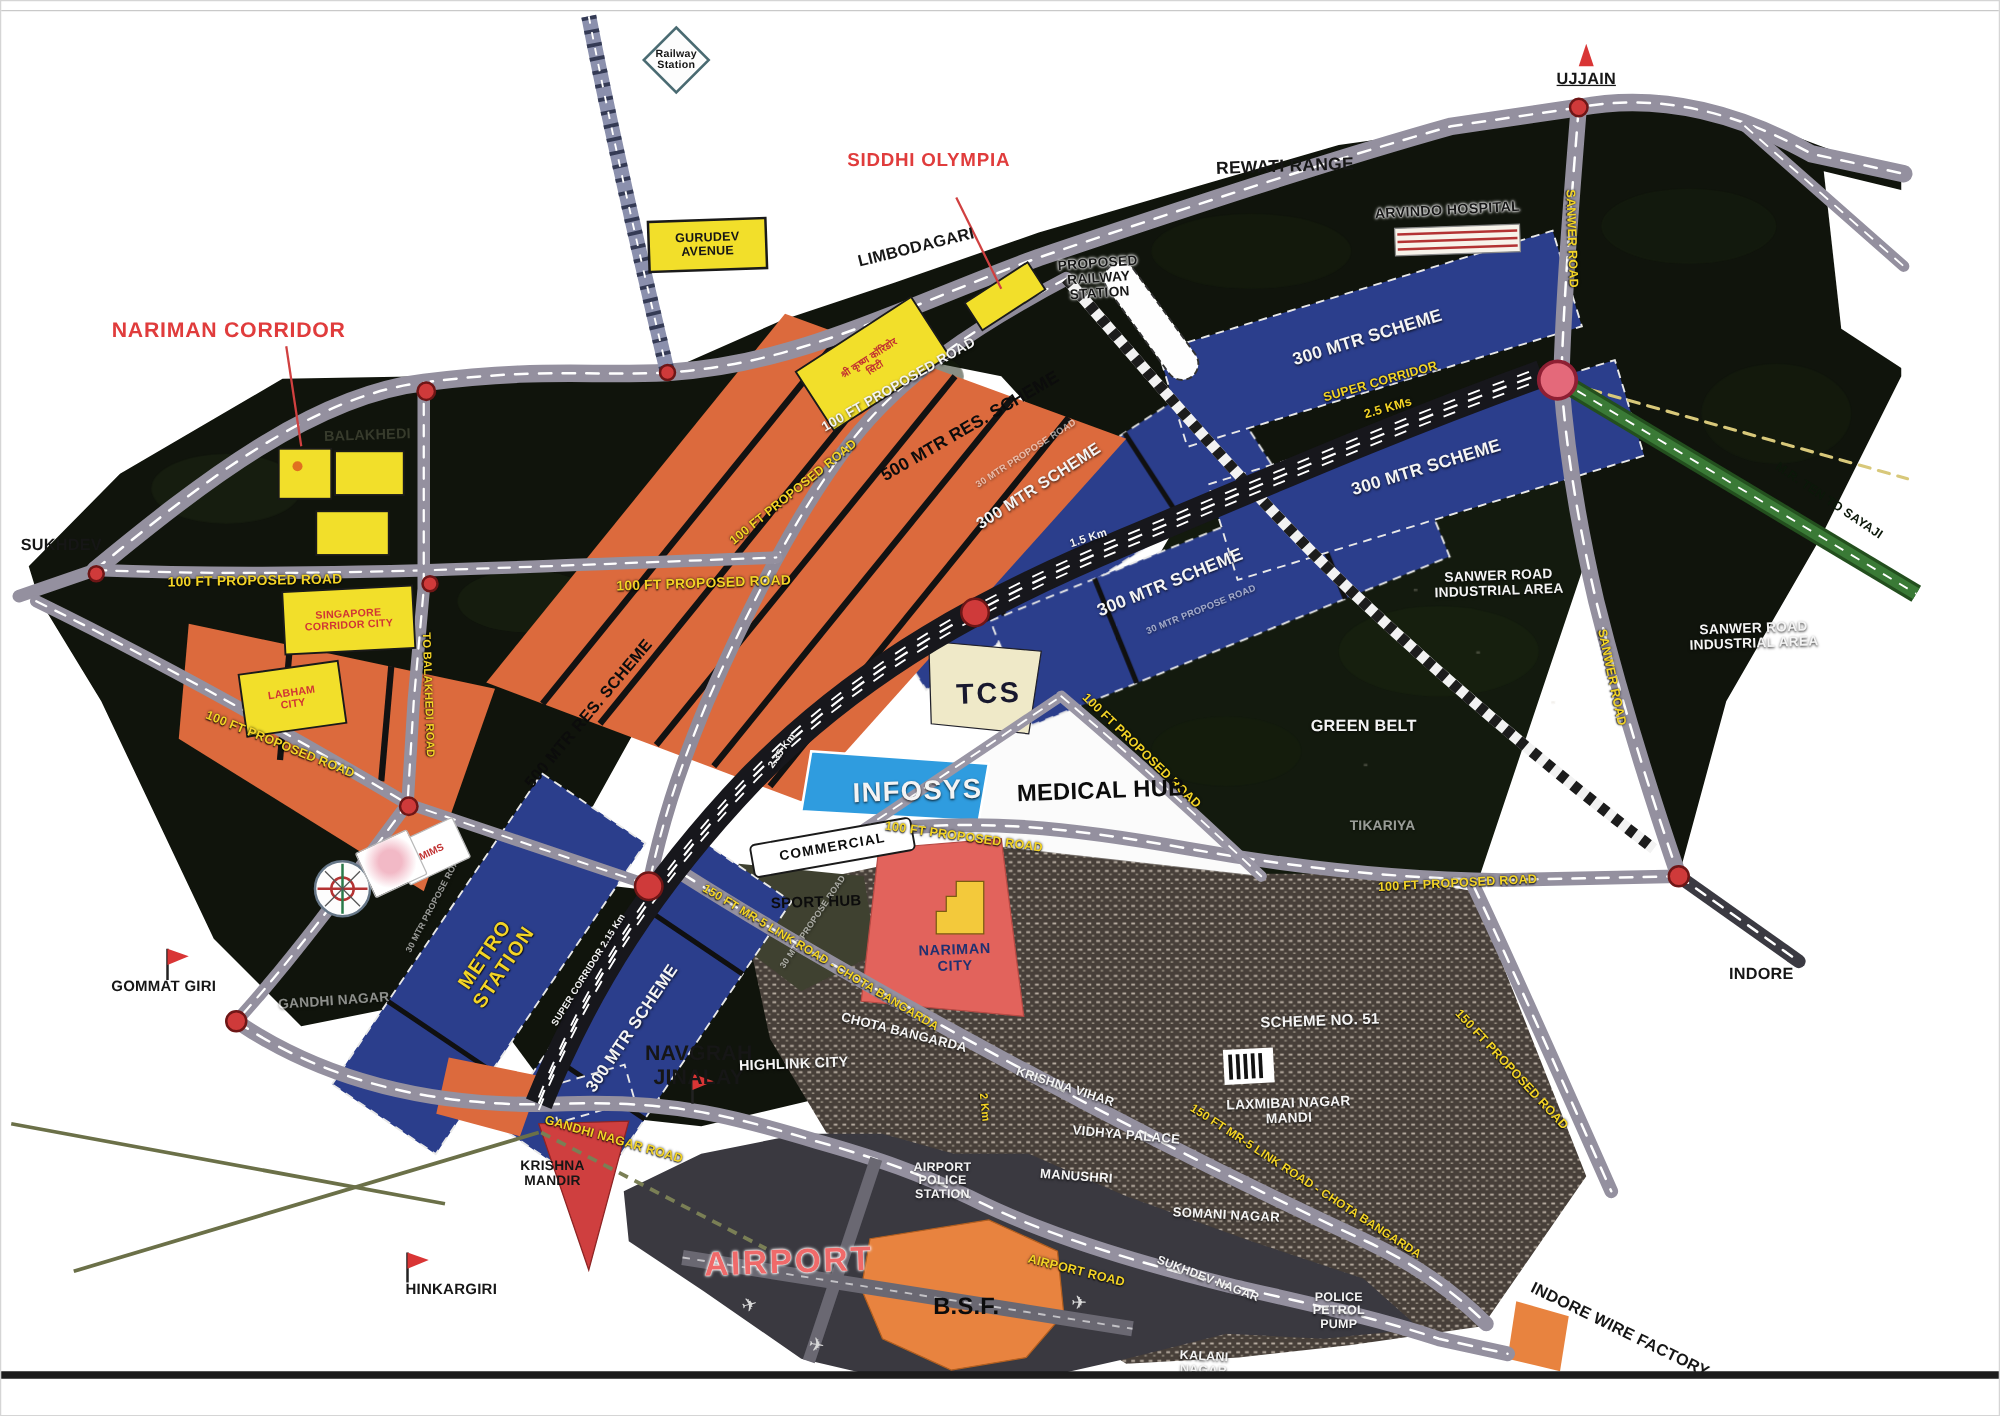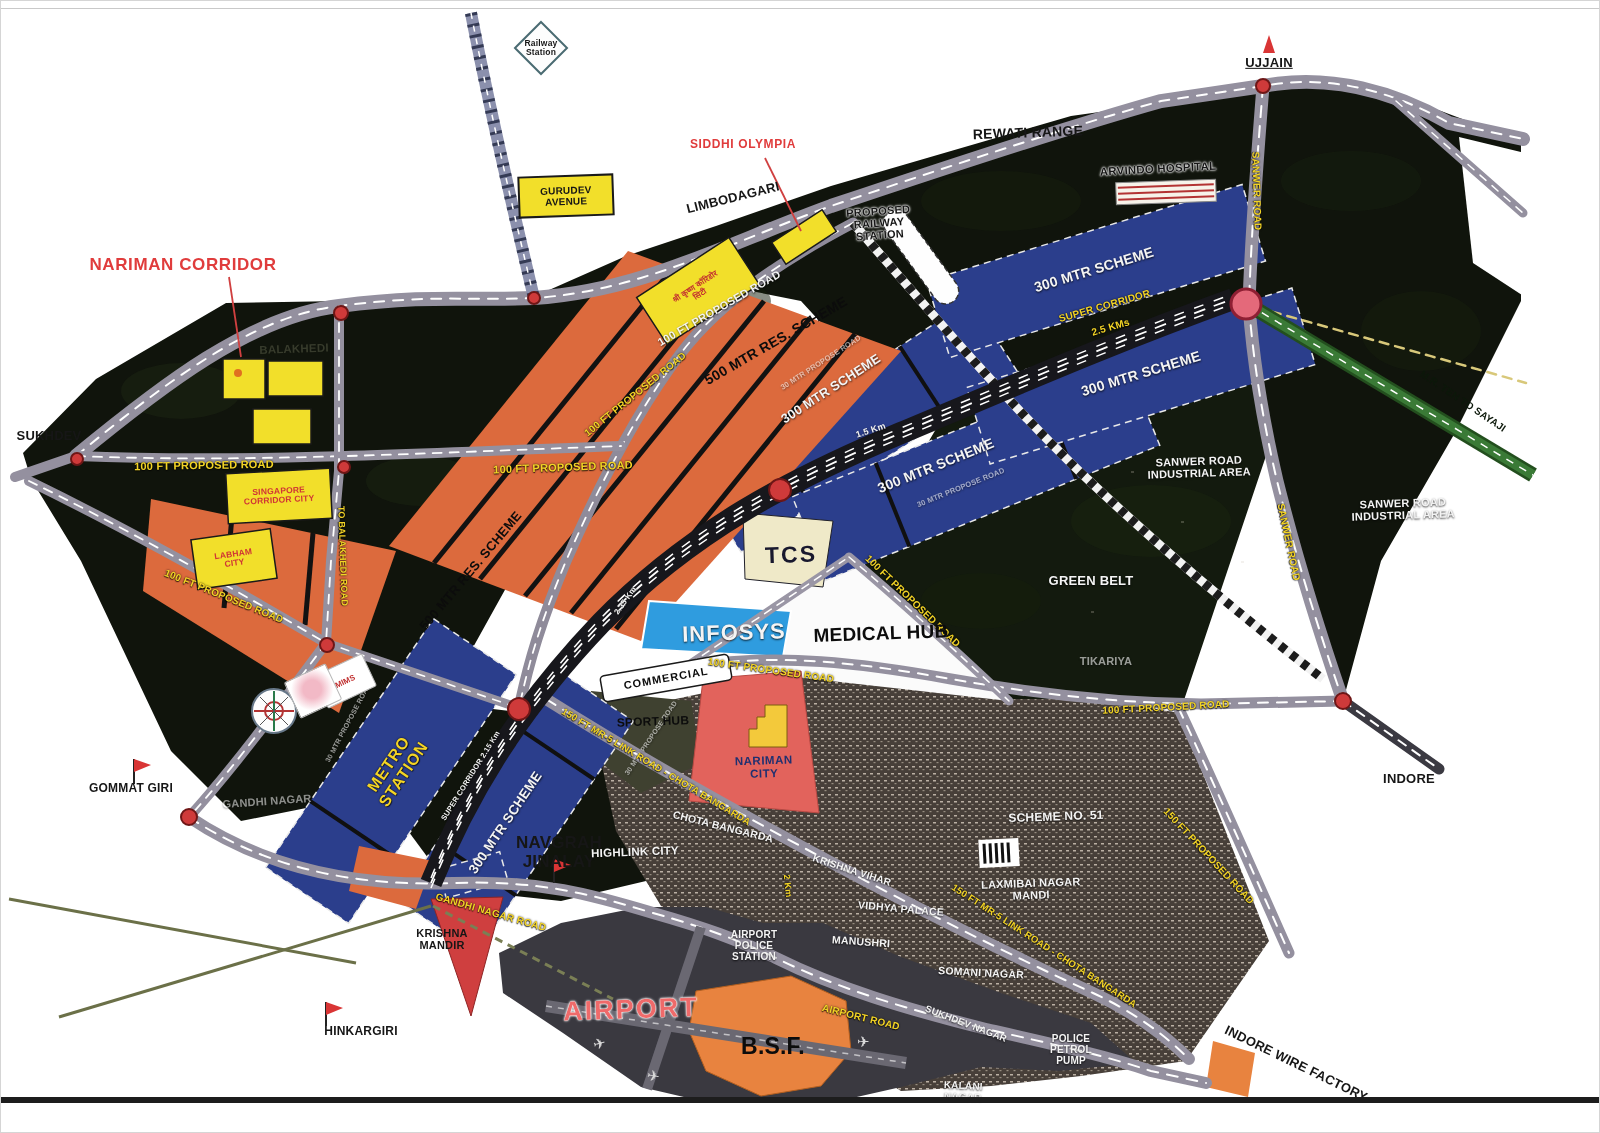--- a/index.html
+++ b/index.html
@@ -303,21 +303,21 @@
     <circle cx="518" cy="708" r="11" fill="#cf3a3a"></circle>
     <circle cx="326" cy="644" r="7" fill="#cf3a3a"></circle>
     <circle cx="188" cy="816" r="8" fill="#cf3a3a"></circle>
     <circle cx="1342" cy="700" r="8" fill="#cf3a3a"></circle>
     <circle cx="1245" cy="303" r="15" fill="#e4697a" stroke="#8e1f33" stroke-width="3"></circle>
   </g>
 </svg>
 
 <div class="lbl blk" style="left:540px;top:47px;font-size:8.5px;">Railway
 Station</div>
-<div class="lbl red" style="left:742px;top:144px;font-size:12px;">SIDDHI OLYMPIA</div>
+<div class="lbl red" style="left:742px;top:128px;font-size:15px;">SIDDHI OLYMPIA</div>
 <div class="lbl red" style="left:182px;top:264px;font-size:17px;">NARIMAN CORRIDOR</div>
 <div class="lbl blk" style="left:565px;top:195px;--r:-2deg;font-size:10px;">GURUDEV
 AVENUE</div>
 <div class="lbl blk" style="left:732px;top:197px;--r:-14deg;font-size:13px;">LIMBODAGARI</div>
 <div class="lbl blk halo" style="left:878px;top:222px;--r:-4deg;font-size:11px;">PROPOSED
 RAILWAY
 STATION</div>
 <div class="lbl blk" style="left:1027px;top:132px;--r:-2deg;font-size:14px;">REWATI RANGE</div>
 <div class="lbl blk halo" style="left:1157px;top:168px;--r:-3deg;font-size:11.5px;">ARVINDO HOSPITAL</div>
 <div class="lbl blk" style="left:1268px;top:62px;font-size:13px;text-decoration:underline;">UJJAIN</div>
@@ -362,21 +362,21 @@
 <div class="lbl wht" style="left:266px;top:800px;--r:-4deg;font-size:11px;opacity:.55;white-space:nowrap;">GANDHI NAGAR</div>
 <div class="lbl blk" style="left:130px;top:788px;font-size:12px;white-space:nowrap;">GOMMAT GIRI</div>
 <div class="lbl blk" style="left:558px;top:852px;font-size:17px;">NAVGRAH
 JINALAY</div>
 <div class="lbl wht" style="left:634px;top:851px;--r:-2deg;font-size:11.5px;white-space:nowrap;">HIGHLINK CITY</div>
 <div class="lbl blk" style="left:441px;top:938px;font-size:11px;">KRISHNA
 MANDIR</div>
 <div class="lbl blk" style="left:360px;top:1031px;font-size:12px;white-space:nowrap;">HINKARGIRI</div>
 <div class="lbl yel" style="left:490px;top:911px;--r:16deg;font-size:10px;white-space:nowrap;">GANDHI NAGAR ROAD</div>
 <div class="lbl halo" style="left:630px;top:1009px;--r:-2deg;font-size:27px;color:#ef6a6a;letter-spacing:2px;white-space:nowrap;">AIRPORT</div>
-<div class="lbl blk9" style="left:772px;top:1046px;font-size:23px;white-space:nowrap;">B.S.F.</div>
+<div class="lbl blk9" style="left:772px;top:1046px;font-size:19px;white-space:nowrap;">B.S.F.</div>
 <div class="lbl yel" style="left:860px;top:1016px;--r:14deg;font-size:10px;white-space:nowrap;">AIRPORT ROAD</div>
 <div class="lbl wht" style="left:753px;top:944px;font-size:10px;">AIRPORT
 POLICE
 STATION</div>
 <div class="lbl yel" style="left:786px;top:885px;--r:84deg;font-size:9px;white-space:nowrap;">2 Km</div>
 <div class="lbl wht" style="left:722px;top:826px;--r:14deg;font-size:10.5px;white-space:nowrap;">CHOTA BANGARDA</div>
 <div class="lbl wht" style="left:851px;top:869px;--r:18deg;font-size:10px;white-space:nowrap;">KRISHNA VIHAR</div>
 <div class="lbl wht" style="left:900px;top:908px;--r:5deg;font-size:10.5px;white-space:nowrap;">VIDHYA PALACE</div>
 <div class="lbl wht" style="left:860px;top:941px;--r:4deg;font-size:10.5px;white-space:nowrap;">MANUSHRI</div>
 <div class="lbl wht" style="left:980px;top:972px;--r:3deg;font-size:10.5px;white-space:nowrap;">SOMANI NAGAR</div>

